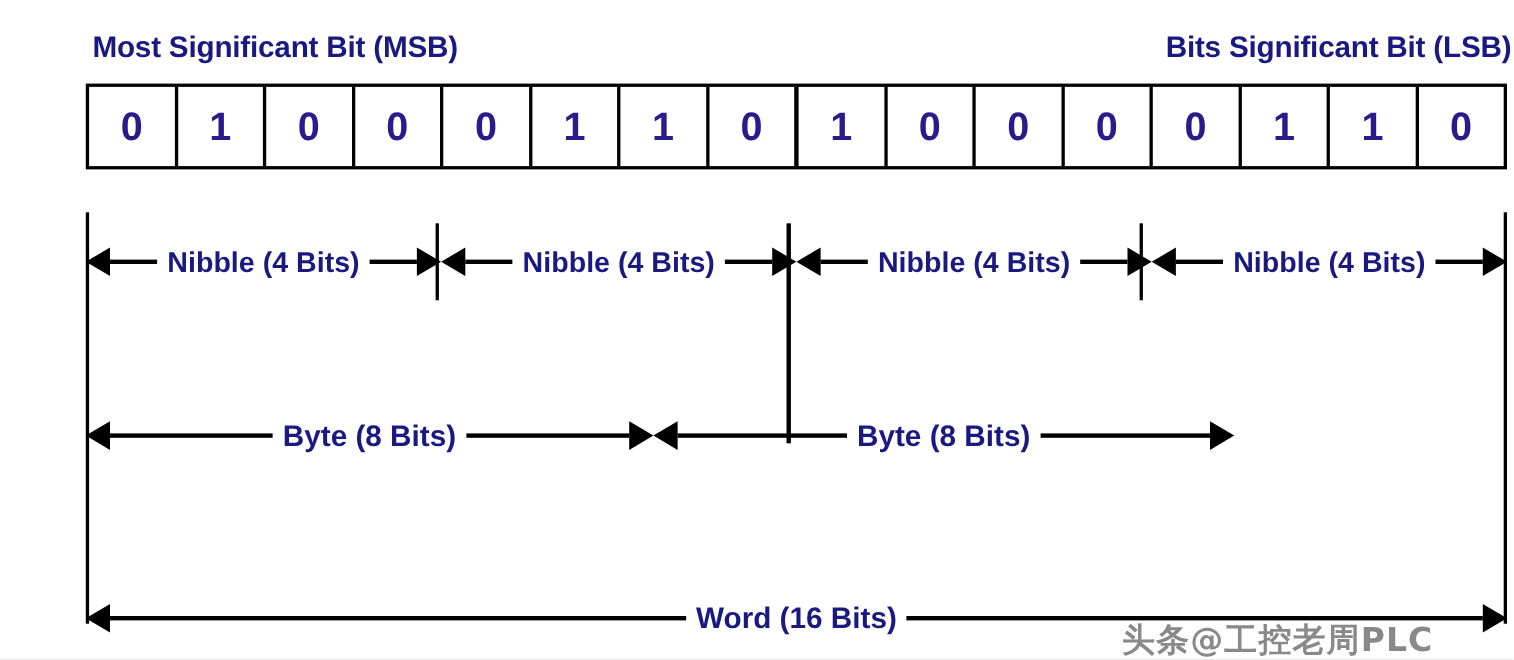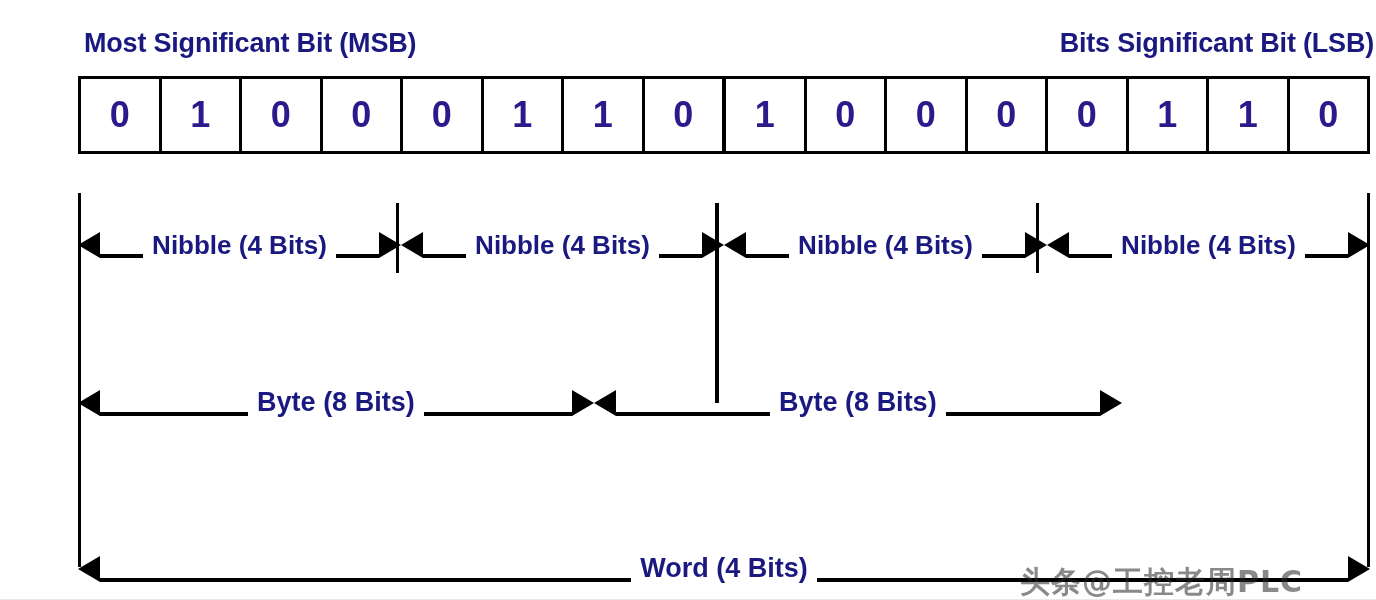--- a/index.html
+++ b/index.html
@@ -72,21 +72,21 @@
 
   
   .measure {
     position: absolute;
     display: flex;
     align-items: center;
     height: 40px;
   }
   .seg {
     display: flex;
-    align-items: flex-end;
+    align-items: center;
     height: 100%;
     position: relative;
   }
   .rule {
     flex: 1 1 auto;
     height: 4px;
     background: #000000;
     min-width: 4px;
   }
   .arrow-l, .arrow-r {
@@ -217,21 +217,21 @@
       <span class="mlabel">Byte (8 Bits)</span>
       <span class="rule"></span>
       <span class="arrow-r"></span>
     </div>
   </div>
 
   <div class="measure" id="word-row">
     <div class="seg">
       <span class="arrow-l"></span>
       <span class="rule"></span>
-      <span class="mlabel">Word (4 Bits)</span>
+      <span class="mlabel">Word (16 Bits)</span>
       <span class="rule"></span>
       <span class="arrow-r"></span>
     </div>
   </div>
 
   <div id="watermark">头条@工控老周PLC</div>
 
 </div>
 
 </body></html>

